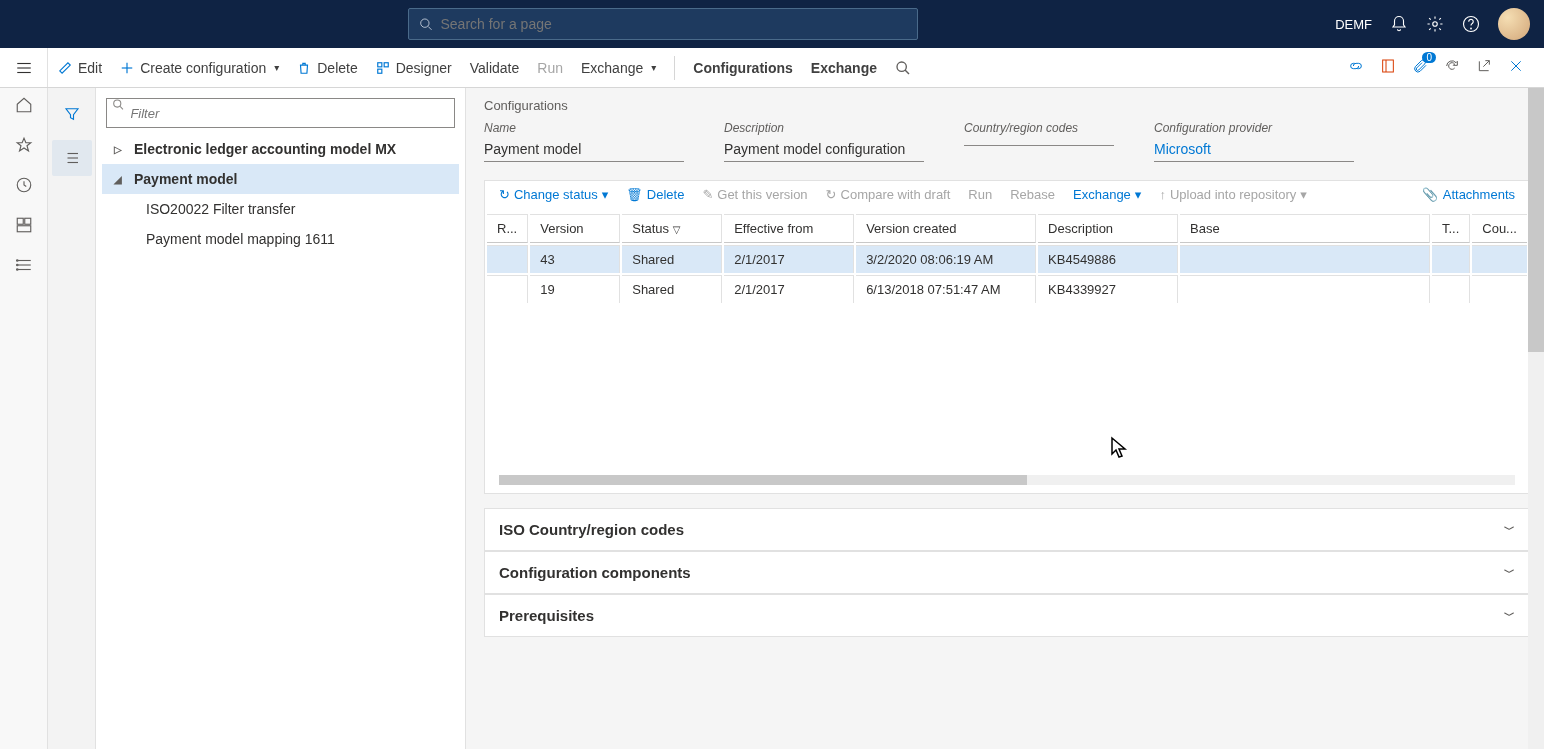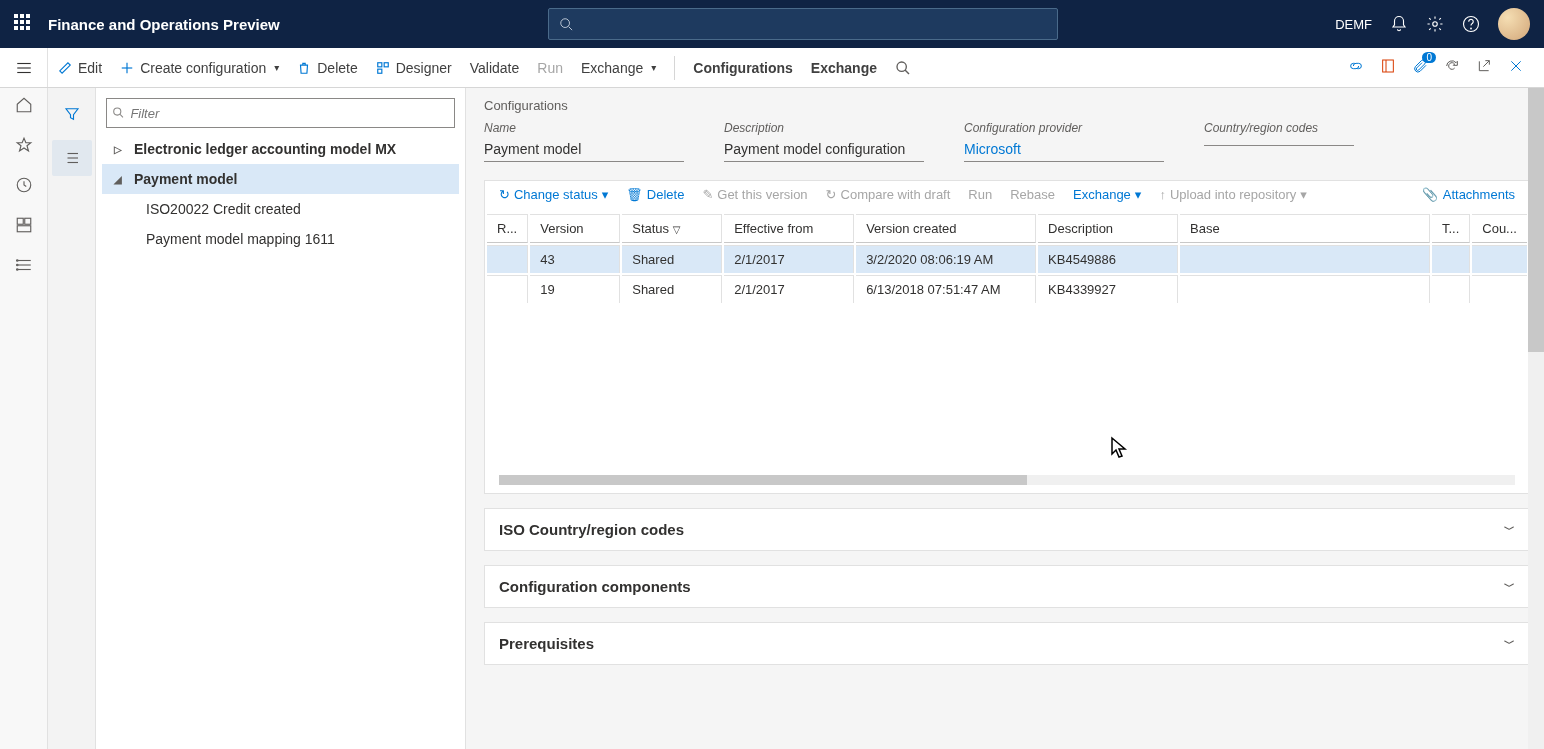--- a/index.html
+++ b/index.html
@@ -42,21 +42,21 @@
   .leftrail { width:48px; background:#f8f8f8; border-right:1px solid #e1e1e1; display:flex; flex-direction:column; align-items:center; padding-top:8px; gap:22px;}
   .leftrail svg { width:18px; height:18px; stroke:#605e5c; fill:none; stroke-width:1.5;}
   
   .secondrail { width:48px; background:#f3f3f3; border-right:1px solid #e1e1e1; display:flex; flex-direction:column; align-items:center; padding-top:8px; gap:8px;}
   .secondrail .btn { width:40px; height:36px; display:flex; align-items:center; justify-content:center; border-radius:2px;}
   .secondrail .active { background:#e1e8ef; }
   .secondrail svg { width:18px; height:18px; stroke:#0078d4; fill:none; stroke-width:1.5;}
   .secondrail .active2 svg { stroke:#605e5c;}
   
   .treepanel { width:370px; border-right:1px solid #e1e1e1; display:flex; flex-direction:column; padding:10px 6px 10px 6px; position:relative;}
-  .filter-in { margin: 0 4px 6px 4px; height:30px; border:1px solid #8a8886; display:flex; align-items:center; padding:0 6px; gap:6px;}
+  .filter-in { margin: 0 4px 6px 4px; height:30px; border:1px solid #8a8886; display:flex; padding:0 6px; gap:6px;}
   .filter-in svg {width:12px;height:12px;stroke:#8a8886;fill:none;stroke-width:1.5;}
   .filter-in input { border:none; outline:none; width:100%; font-size:13px; font-style:italic; color:#666;}
   .tree-item { display:flex; align-items:center; height:30px; padding-left:6px; cursor:pointer; font-size:14px;}
   .tree-item.bold { font-weight:600; }
   .tree-item.selected { background:#d9e8f7; }
   .tree-toggle { width:14px; display:inline-block; font-size:10px; color:#605e5c; margin-right:6px;}
   .tree-indent-1 { padding-left: 12px;}
   .tree-indent-2 { padding-left: 44px;}
   
   
@@ -83,51 +83,38 @@
   .grid { width:100%; }
   .grid th, .grid td { text-align:left; padding:6px 10px; font-size:13px; border-top:1px solid #e1e1e1; border-right:1px solid #e1e1e1;}
   .grid th { background:#fff; font-weight:400; color:#323130; border-top:1px solid #e1e1e1; border-bottom:1px solid #c8c8c8;}
   .grid tr.sel td { background:#d9e8f7; }
   .grid-scroll { overflow-x:auto; }
   .grid-empty { height:170px; }
   
   .hscroll { height:10px; background:#f0f0f0; margin:0 14px 8px 14px; position:relative;}
   .hscroll-thumb{ position:absolute; left:0; top:0; height:10px; width:52%; background:#c8c8c8;}
   
-  .collapse-header { display:flex; align-items:center; padding:12px 14px; font-size:15px; font-weight:600; background:#fff; border:1px solid #e1e1e1; margin-bottom:14px;}
+  .collapse-header { display:flex; align-items:center; padding:12px 14px; font-size:15px; font-weight:600; background:#fff; border:1px solid #e1e1e1; }
   .collapse-header .chev-ic { margin-left:auto;}
   
   .cursor-annot { position:absolute; left:1110px; top:436px; pointer-events:none;}
   
   .rt-scroll { position:absolute; right:0; top:0; width:16px; height:100%; background:#f0f0f0;}
   .rt-scroll-thumb { position:absolute; top:0; width:16px; height:40%; background:#c8c8c8;}
 </style>
 </head>
 <body>
 
 <div class="topbar">
-  <div class="topbar-left">
-    <div class="waffle">
-      <span></span>
-        <span></span>
-        <span></span>
-        <span></span>
-        <span></span>
-        <span></span>
-        <span></span>
-        <span></span>
-        <span></span>
-    </div>
-    <div class="app-title">Finance and Operations Preview</div>
-  </div>
   <div class="search-box">
     <svg viewBox="0 0 16 16">
         <circle cx="7" cy="7" r="5" fill="none" stroke="#cfd8e3"></circle>
         <line x1="11" y1="11" x2="15" y2="15" stroke="#cfd8e3"></line>
       </svg>
+    <input placeholder="Search for a page" style="">
   </div>
   <div class="topbar-right">
     <span class="txt">DEMF</span>
     <svg viewBox="0 0 24 24">
         <path d="M6 8a6 6 0 0112 0v5l2 3H4l2-3V8z"></path>
         <path d="M10 19a2 2 0 004 0"></path>
       </svg>
     <svg viewBox="0 0 24 24">
         <circle cx="12" cy="12" r="3"></circle>
         <path d="M12 2v3M12 19v3M4.2 4.2l2.1 2.1M17.7 17.7l2.1 2.1M2 12h3M19 12h3M4.2 19.8l2.1-2.1M17.7 6.3l2.1-2.1"></path>
@@ -281,21 +268,21 @@
     </div>
     <div class="tree-item bold tree-indent-1">
       <span class="tree-toggle">▷</span>
       <span>Electronic ledger accounting model MX</span>
     </div>
     <div class="tree-item bold selected tree-indent-1">
       <span class="tree-toggle">◢</span>
       <span>Payment model</span>
     </div>
     <div class="tree-item tree-indent-2">
-        <span>ISO20022 Credit created</span>
+        <span>ISO20022 Filter transfer</span>
       </div>
     <div class="tree-item tree-indent-2">
         <span>Payment model mapping 1611</span>
       </div>
 
     <svg class="annot-arrow" width="140" height="200" viewBox="0 0 140 200">
       <path d="M 90 0 L 90 90 L 50 120 L 90 150 L 90 200" fill="none" stroke="#8a2be2" stroke-width="5"></path>
       <path d="M 90 90 L 130 90 L 130 150 L 90 150" fill="none" stroke="#8a2be2" stroke-width="5"></path>
     </svg>
   </div>
@@ -305,26 +292,26 @@
     <div class="field-row">
       <div class="field">
         <label>Name</label>
         <div class="val">Payment model</div>
       </div>
       <div class="field">
         <label>Description</label>
         <div class="val">Payment model configuration</div>
       </div>
       <div class="field">
+        <label>Country/region codes</label>
+        <div class="val" style="min-width:150px"></div>
+      </div>
+      <div class="field">
         <label>Configuration provider</label>
         <div class="val link">Microsoft</div>
-      </div>
-      <div class="field">
-        <label>Country/region codes</label>
-        <div class="val" style="min-width:150px"></div>
       </div>
     </div>
 
     <div class="card">
       <div class="ver-toolbar">
         <span class="link">↻ <span>Change status</span> <span class="chev">▾</span></span>
         <span class="link">🗑 <span>Delete</span></span>
         <span class="dis">✎ <span>Get this version</span></span>
         <span class="dis">↻ <span>Compare with draft</span></span>
         <span class="dis">

